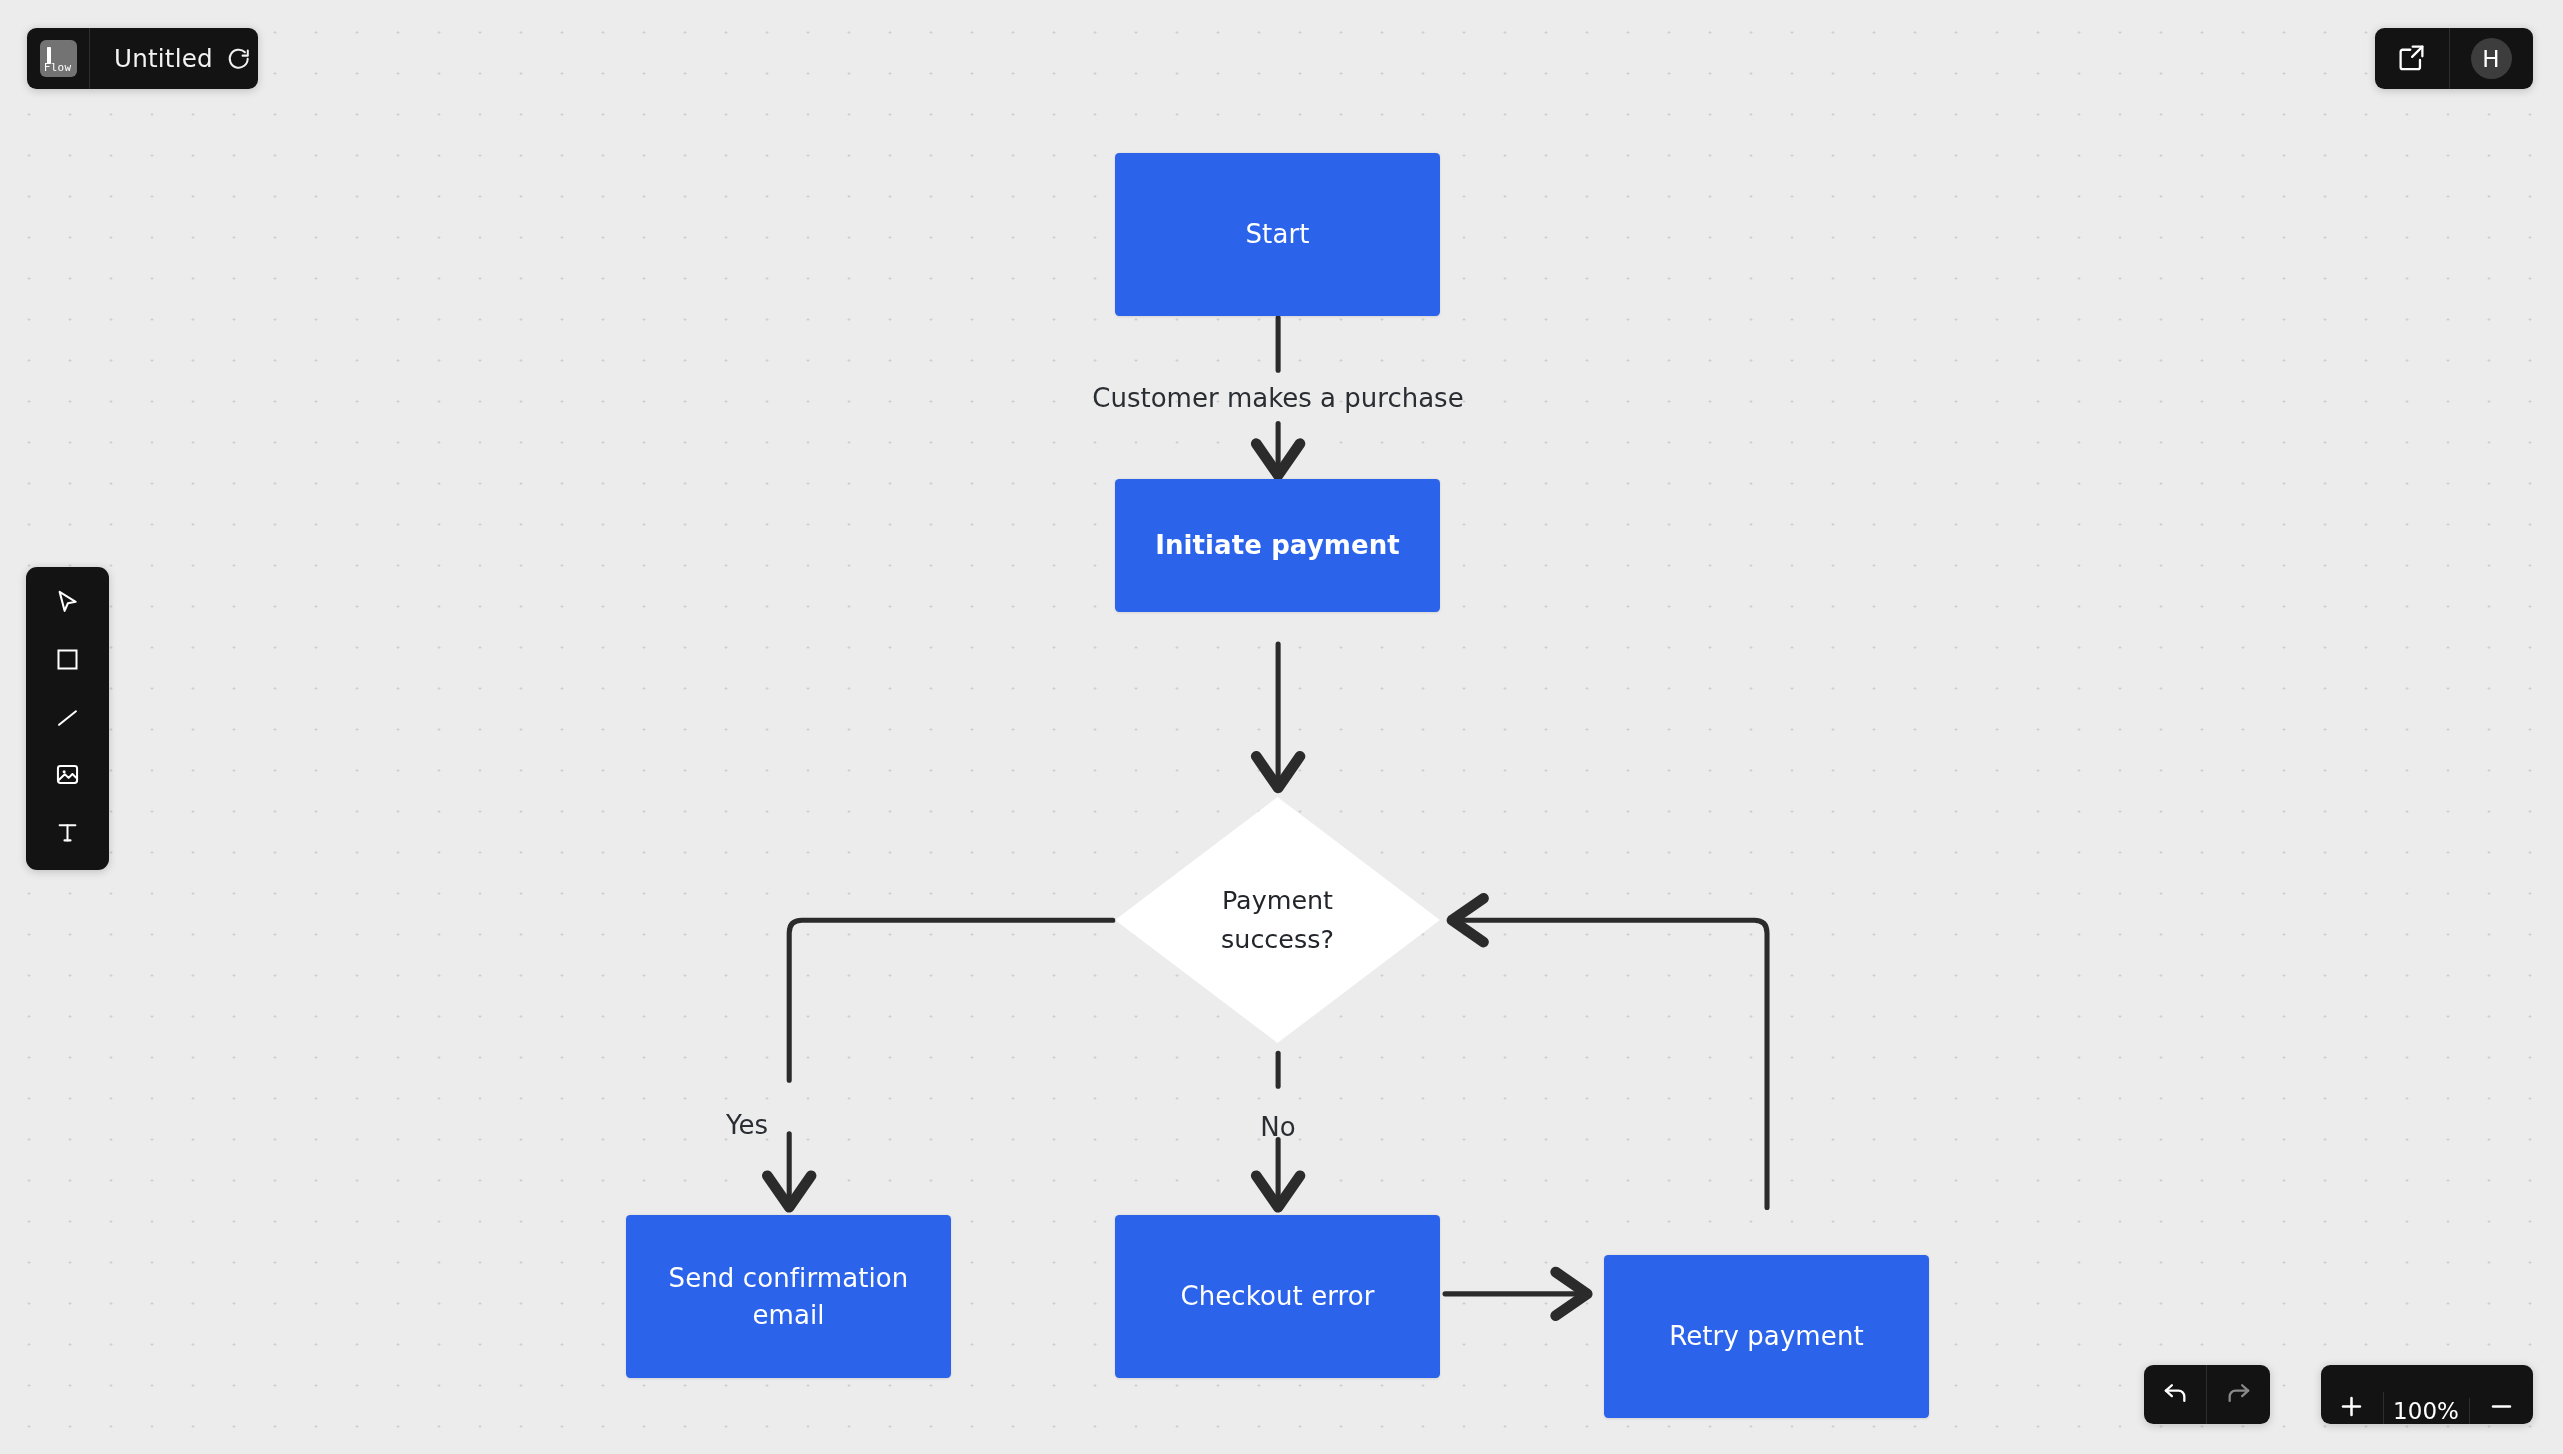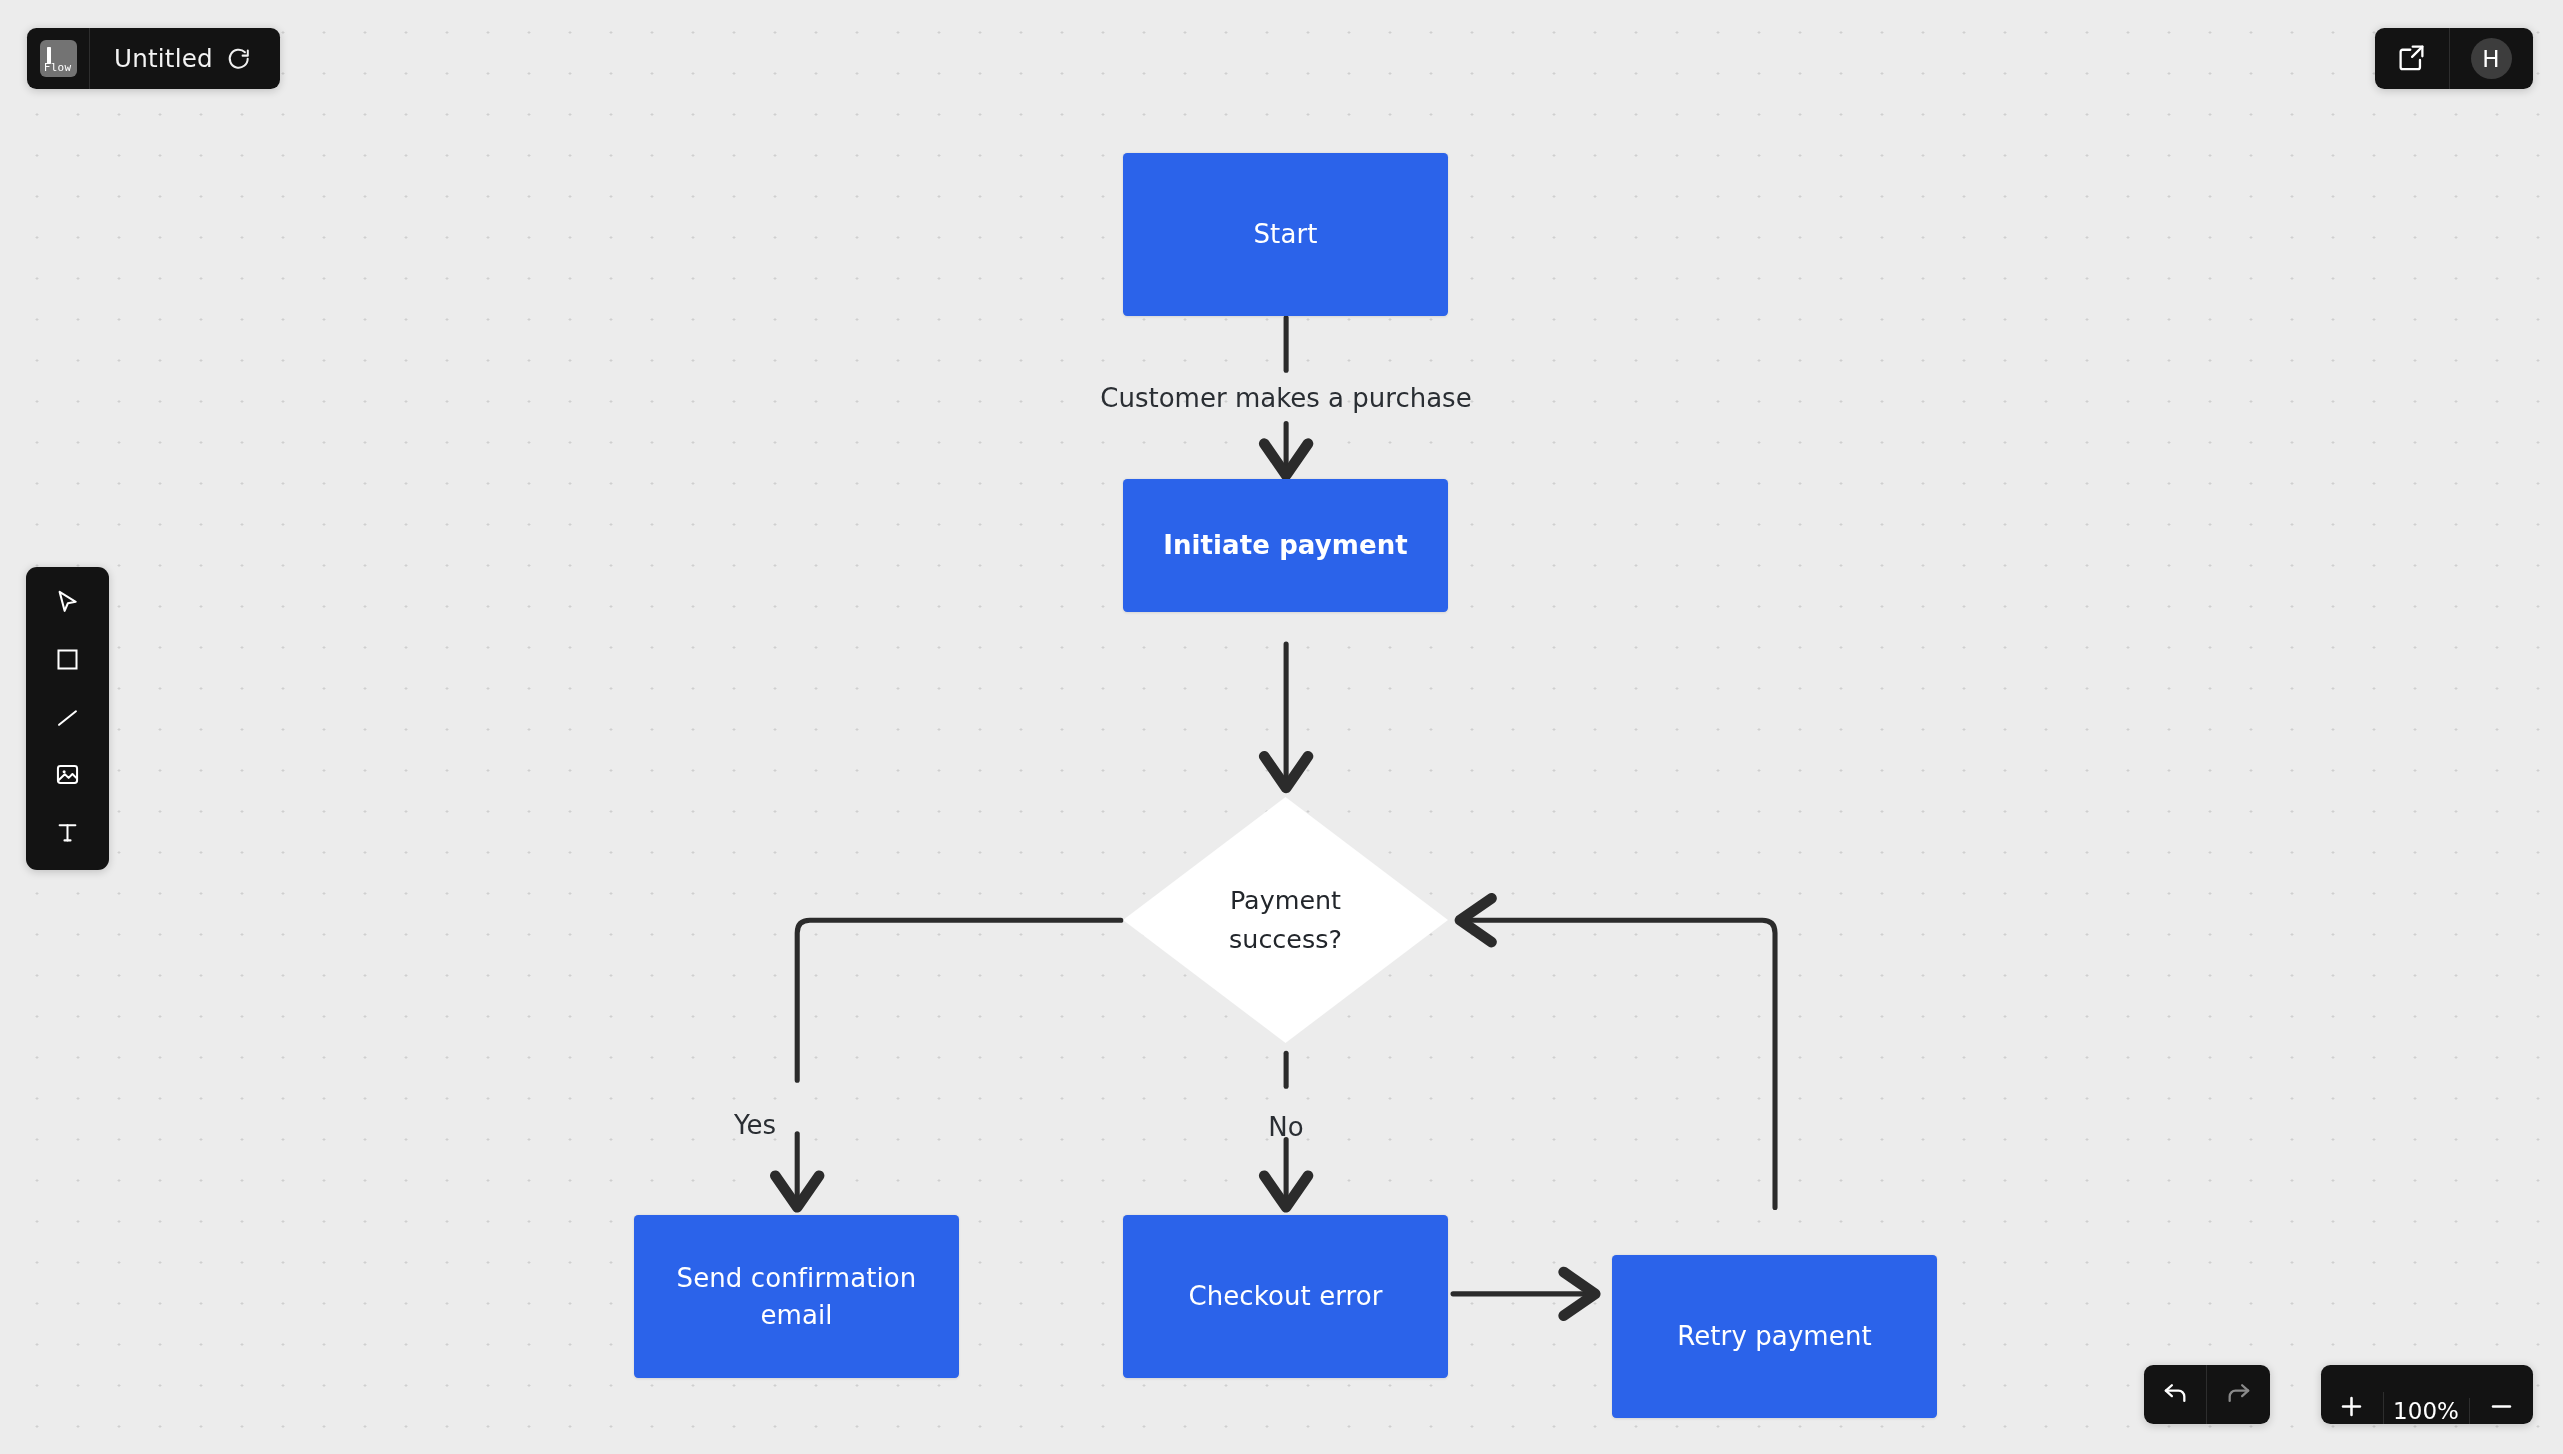--- a/index.html
+++ b/index.html
@@ -11,21 +11,20 @@
   }
 
   
   #canvas{
     position:absolute; inset:0;
     background-color:#ececec;
     background-image:
       radial-gradient(circle, #cfcfcf 1.4px, transparent 1.4px);
     background-size:41px 41px;
     background-position:8.5px 12px;
-    margin-left:8px;
   }
 
   
   #flow-svg{ position:absolute; left:0; top:0; width:2563px; height:1454px; }
 
   
   .node{
     position:absolute;
     display:flex; align-items:center; justify-content:center;
     text-align:center;
@@ -90,21 +89,21 @@
     position:absolute; left:7.6px; top:6.8px;
     width:4.2px; height:17px; background:#ffffff; border-radius:0.8px;
   }
   .logo-word{
     position:absolute; right:5.1px; bottom:3.4px;
     color:#ffffff; font-size:11px; letter-spacing:0.3px;
     font-family:"DejaVu Sans Mono", monospace;
   }
   #title-cell{
     display:flex; align-items:center; gap:13.6px;
-    padding:0 28px 0 24px;
+    padding:0 6px 0 24px;
   }
   #doc-title{ color:#f3f3f3; font-size:24.6px; letter-spacing:0.2px; }
   .sync-icon{ display:block; }
 
   
   #topright{
     position:absolute; right:30.5px; top:28px;
     height:61px;
     display:flex; align-items:stretch;
     background:#131313;

